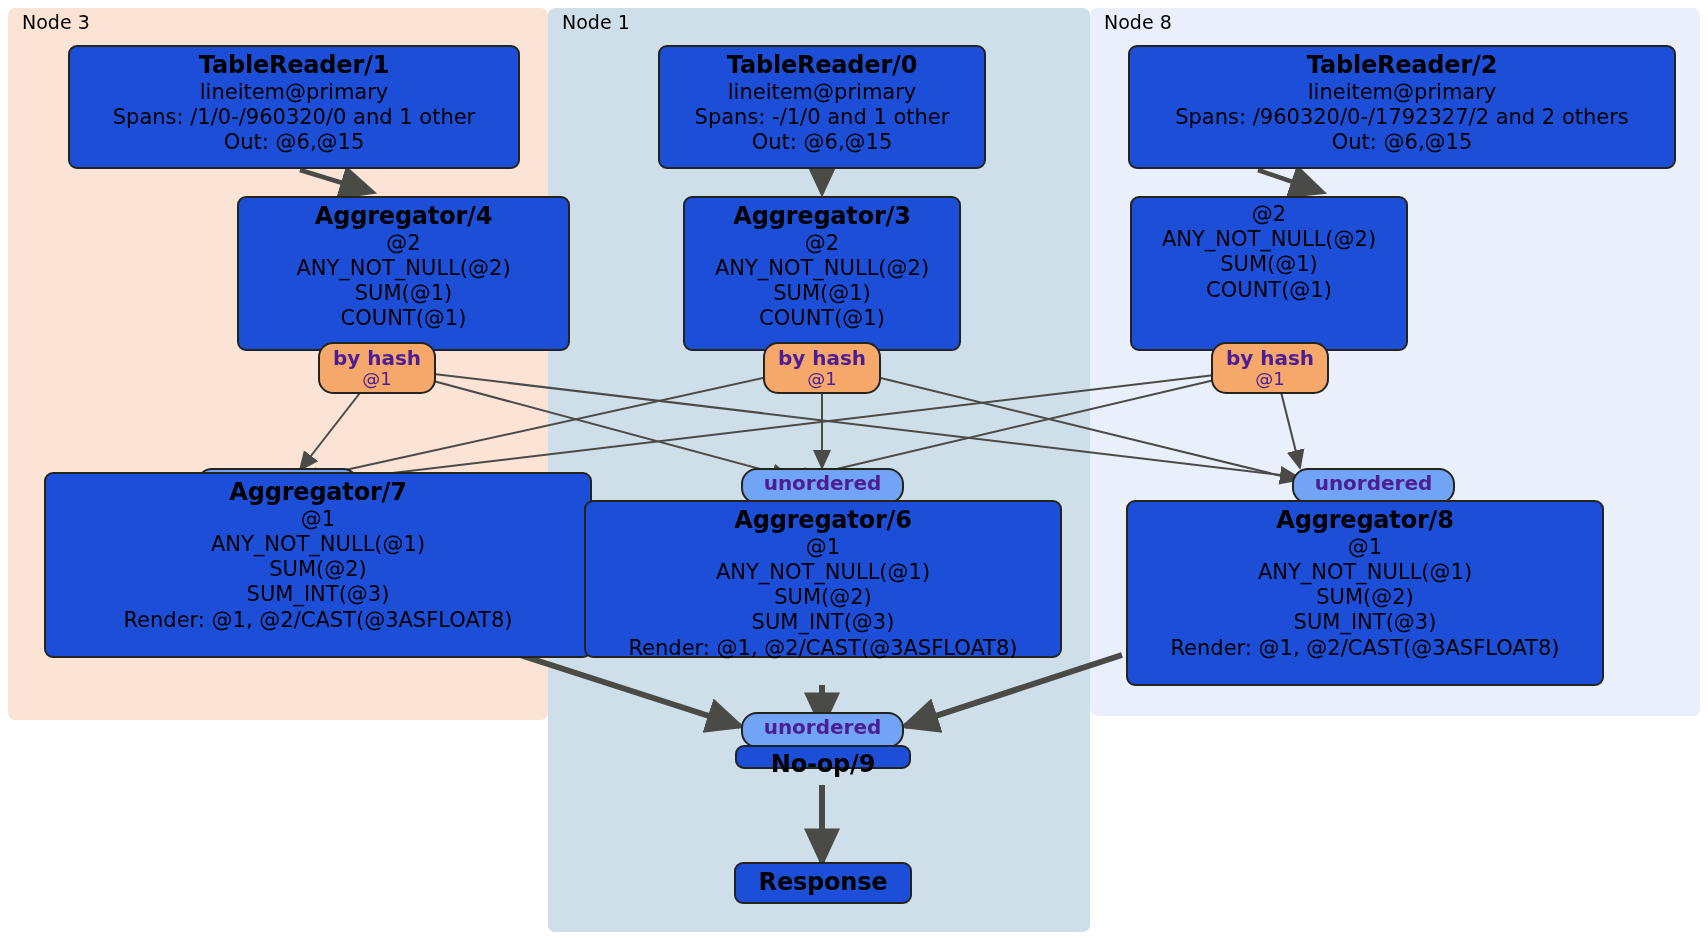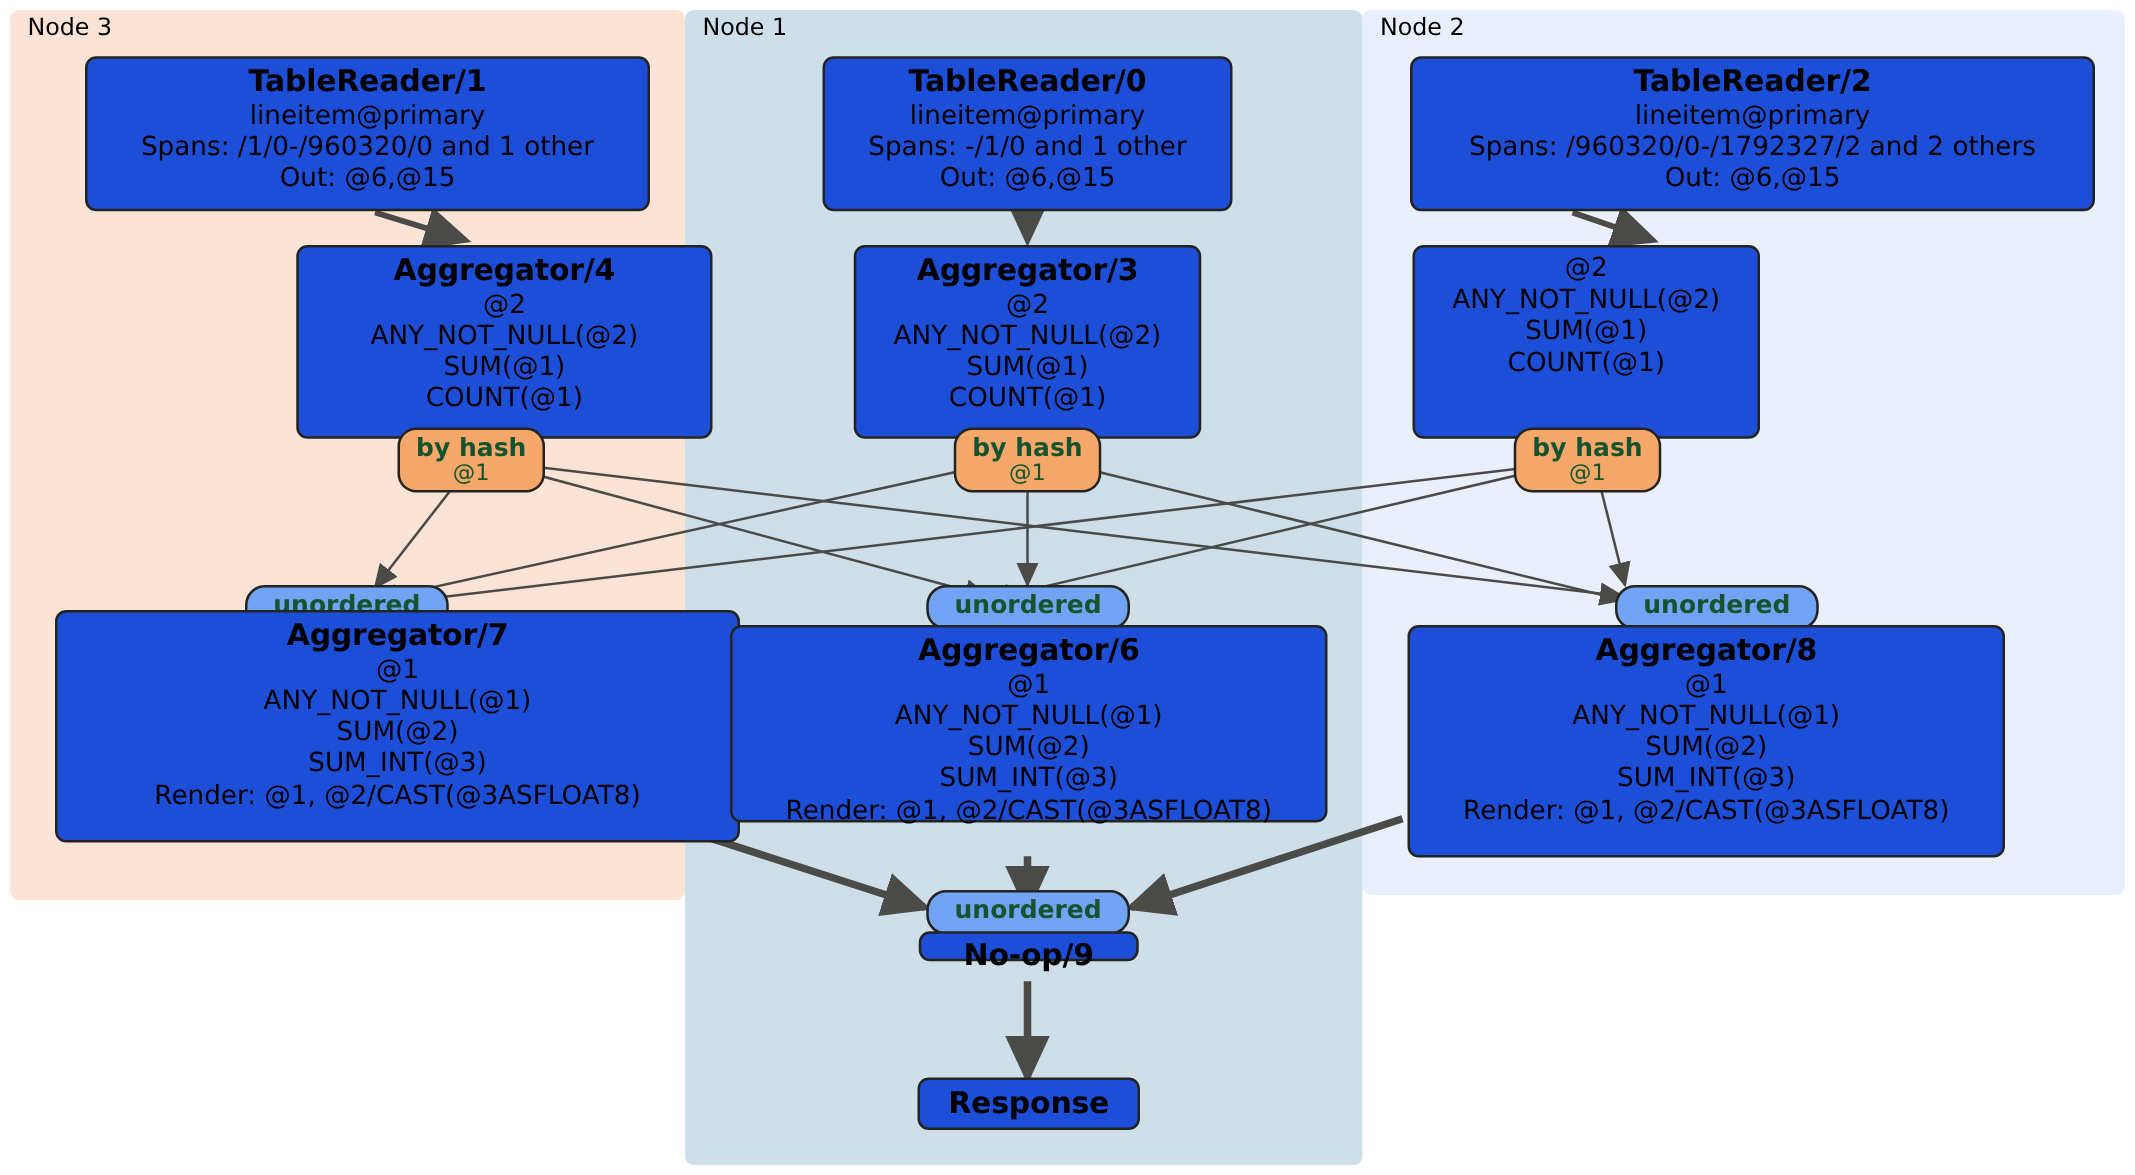--- a/index.html
+++ b/index.html
@@ -69,21 +69,21 @@
     font-size: 24px;
   }
 
   
   .badge {
     position: absolute;
     box-sizing: border-box;
     border: 2px solid #23231f;
     border-radius: 13px;
     text-align: center;
-    color: #14532d;
+    color: #4c1d95;
     line-height: 1.1;
     padding-top: 3px;
   }
   .badge.hash {
     background: #f6a86a;
     border-radius: 15px;
   }
   .badge.unordered {
     background: #72a4f5;
     border-radius: 16px;
@@ -103,21 +103,21 @@
 <body>
 
 <div id="stage">
 
   <div class="node-panel" style="left:8px; top:8px; width:540px; height:712px; background:#fbe3d5;"></div>
   <div class="node-panel" style="left:548px; top:8px; width:542px; height:924px; background:#cfdfea;"></div>
   <div class="node-panel" style="left:1090px; top:8px; width:610px; height:708px; background:#eaf0fb;"></div>
 
   <div class="node-panel-label" style="left:22px; top:11px;">Node 3</div>
   <div class="node-panel-label" style="left:562px; top:11px;">Node 1</div>
-  <div class="node-panel-label" style="left:1104px; top:11px;">Node 2</div>
+  <div class="node-panel-label" style="left:1104px; top:11px;">Node 8</div>
 
   <svg id="edges" viewBox="0 0 1708 940" xmlns="http://www.w3.org/2000/svg">
     <defs>
       <marker id="ah" markerWidth="9" markerHeight="9" refX="7.2" refY="4.5" orient="auto" markerUnits="strokeWidth">
         <path d="M0,0.6 L8.4,4.5 L0,8.4 z" fill="#4a4a47"></path>
       </marker>
       <marker id="ahThin" markerWidth="11" markerHeight="11" refX="9" refY="5.5" orient="auto" markerUnits="strokeWidth">
         <path d="M0,1 L10,5.5 L0,10 z" fill="#4a4a47"></path>
       </marker>
       <marker id="ahThick" markerWidth="7" markerHeight="7" refX="5.6" refY="3.5" orient="auto" markerUnits="strokeWidth">
@@ -212,21 +212,21 @@
   </div>
 
   <div class="badge unordered" style="left:741px; top:468px; width:163px; height:36px;">
     <div class="btitle">unordered</div>
   </div>
 
   <div class="badge unordered" style="left:1292px; top:468px; width:163px; height:36px;">
     <div class="btitle">unordered</div>
   </div>
 
-  <div class="proc" style="left:44px; top:488px; width:548px; height:186px;">
+  <div class="proc" style="left:44px; top:472px; width:548px; height:186px;">
     <div class="title">Aggregator/7</div>
     <div class="line">@1</div>
     <div class="line">ANY_NOT_NULL(@1)</div>
     <div class="line">SUM(@2)</div>
     <div class="line">SUM_INT(@3)</div>
     <div class="line">Render: @1, @2/CAST(@3ASFLOAT8)</div>
   </div>
 
   <div class="proc" style="left:584px; top:500px; width:478px; height:158px;">
     <div class="title">Aggregator/6</div>

